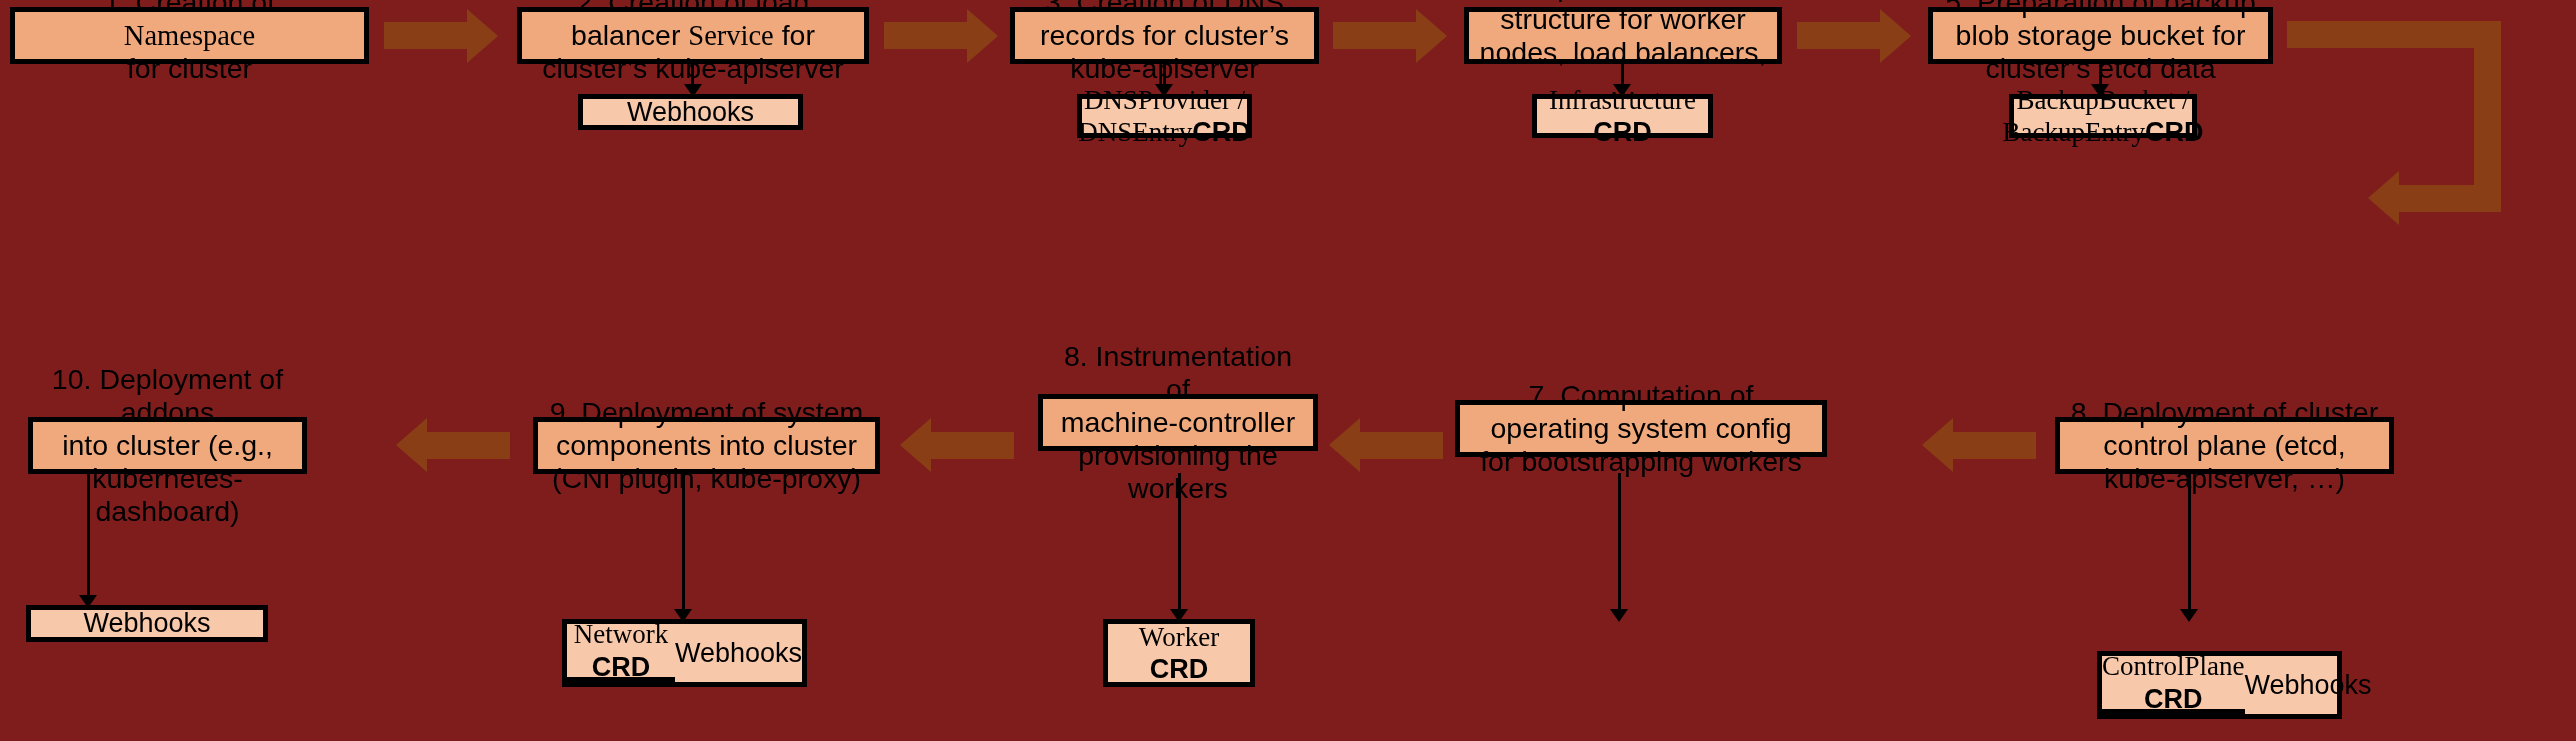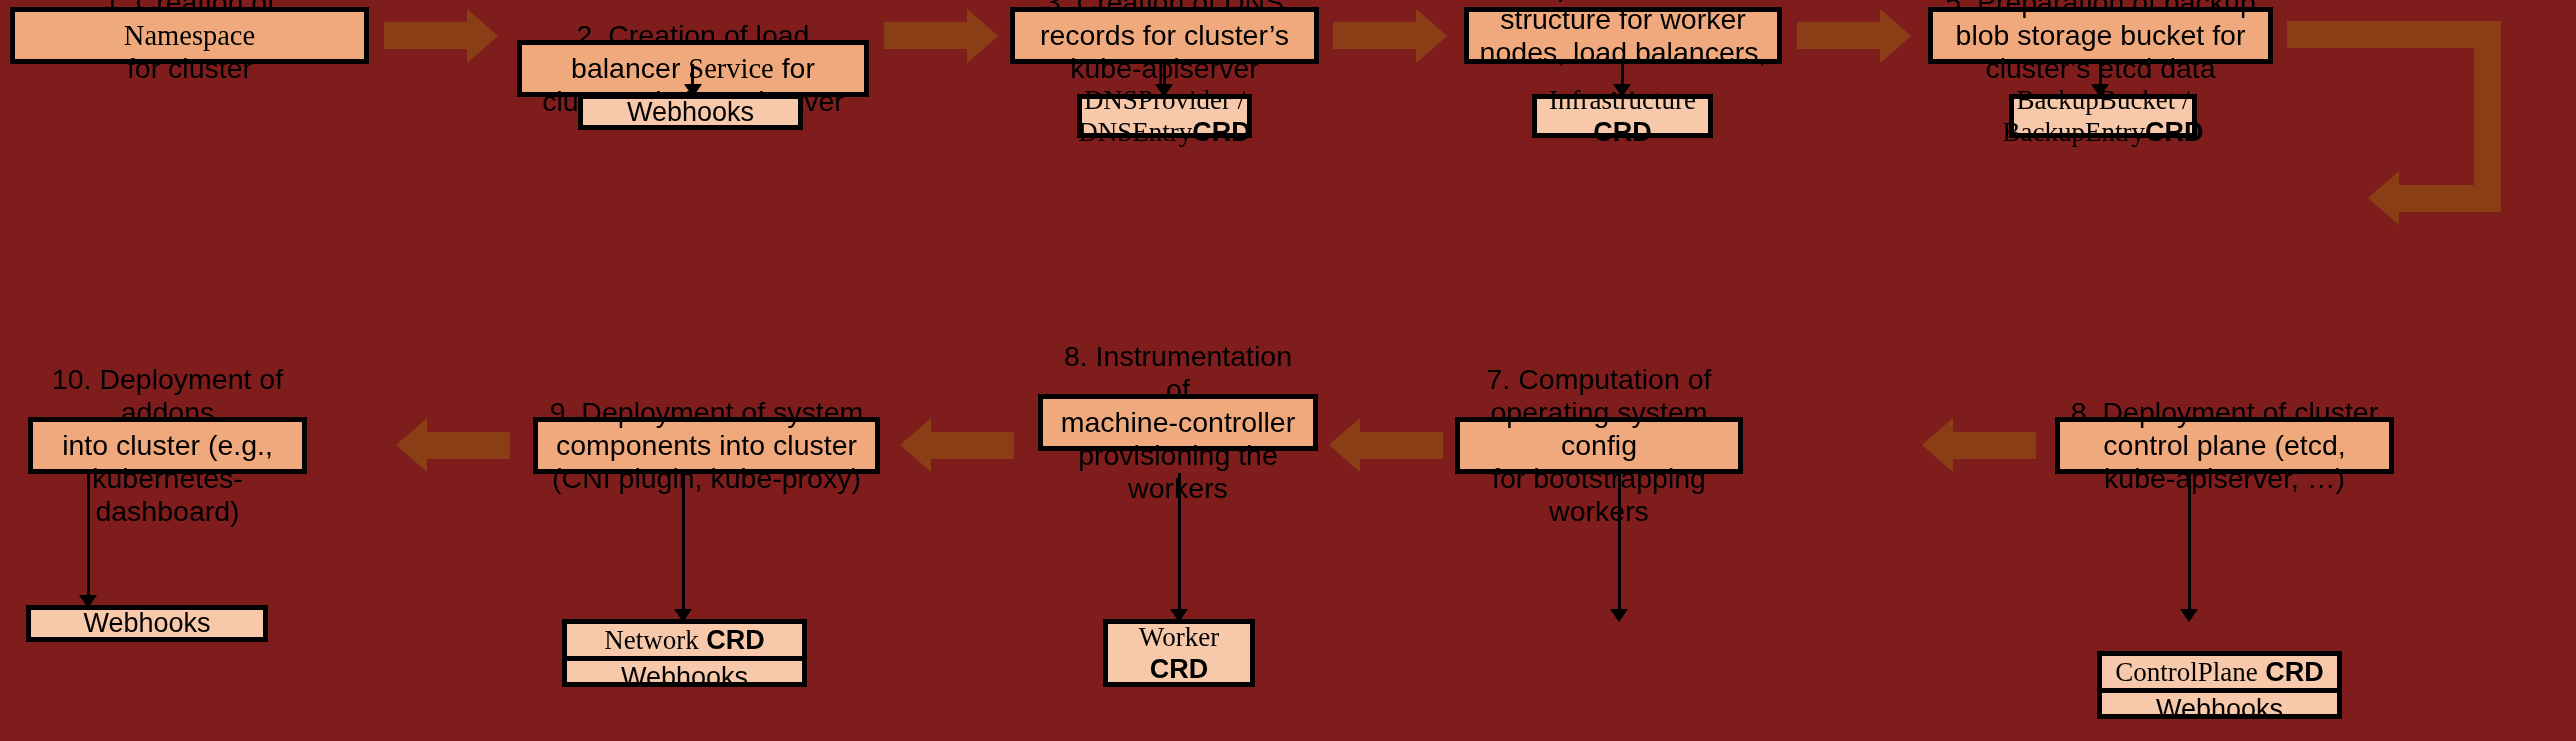--- a/index.html
+++ b/index.html
@@ -45,21 +45,21 @@
     line-height:1.2;
     font-size:27px;
     padding:1.4px 5.7px;
   }
   .sub-stack{
     position:absolute;
     box-sizing:border-box;
     background:#F7C8AA;
     border:5px solid #000000;
     display:flex;
-    flex-direction:column;
+    flex-direction:row;
   }
   .sub-stack .cell{
     flex:1 1 0;
     display:flex;
     align-items:center;
     justify-content:center;
     text-align:center;
     font-size:27px;
     line-height:1.2;
     box-sizing:border-box;
@@ -120,21 +120,21 @@
       <span class="mono">Namespace</span><br>
       <span>for cluster</span>
     </span>
   </div>
 
   <div class="arrow right" style="left:384px; top:8.5px; width:114px; height:54px;">
     <div class="shaft" style="left:0; top:13.5px; width:83px; height:27px;"></div>
     <div class="head" style="left:83px; top:0;"></div>
   </div>
 
-  <div class="step-box" style="left:517px; top:7.1px; width:352px; height:57px;margin-top:33px;">
+  <div class="step-box" style="left:517px; top:7.1px; width:352px; height:57px;">
     <span class="txt">
       <span>2. Creation of load</span><br>
       <span>balancer </span><span class="mono">Service</span><span> for</span><br>
       <span>cluster’s kube-apiserver</span>
     </span>
   </div>
   <div class="tick" style="left:691px; top:64px; width:2.8px; height:23px;"></div>
   <div class="tick-head" style="left:684px; top:84px;"></div>
   <div class="sub-box" style="left:578px; top:94px; width:225px; height:36px;">
     <span>Webhooks</span>
@@ -229,21 +229,21 @@
     <div class="cell">
       <span>Webhooks</span>
     </div>
   </div>
 
   <div class="arrow left" style="left:1922px; top:418px; width:114px; height:54px;">
     <div class="head" style="left:0; top:0;"></div>
     <div class="shaft" style="left:31px; top:13.5px; width:83px; height:27px;"></div>
   </div>
 
-  <div class="step-box" style="left:1455px; top:417px; width:288px; height:57px;">
+  <div class="step-box" style="left:1455px; top:400px; width:372px; height:57px;">
     <span class="txt">
       <span>7. Computation of</span><br>
       <span>operating system config</span><br>
       <span>for bootstrapping workers</span>
     </span>
   </div>
   <div class="tick" style="left:1618px; top:473px; width:2.8px; height:139px;"></div>
   <div class="tick-head" style="left:1610px; top:609px;"></div>
 
   <div class="arrow left" style="left:1329px; top:418px; width:114px; height:54px;">

